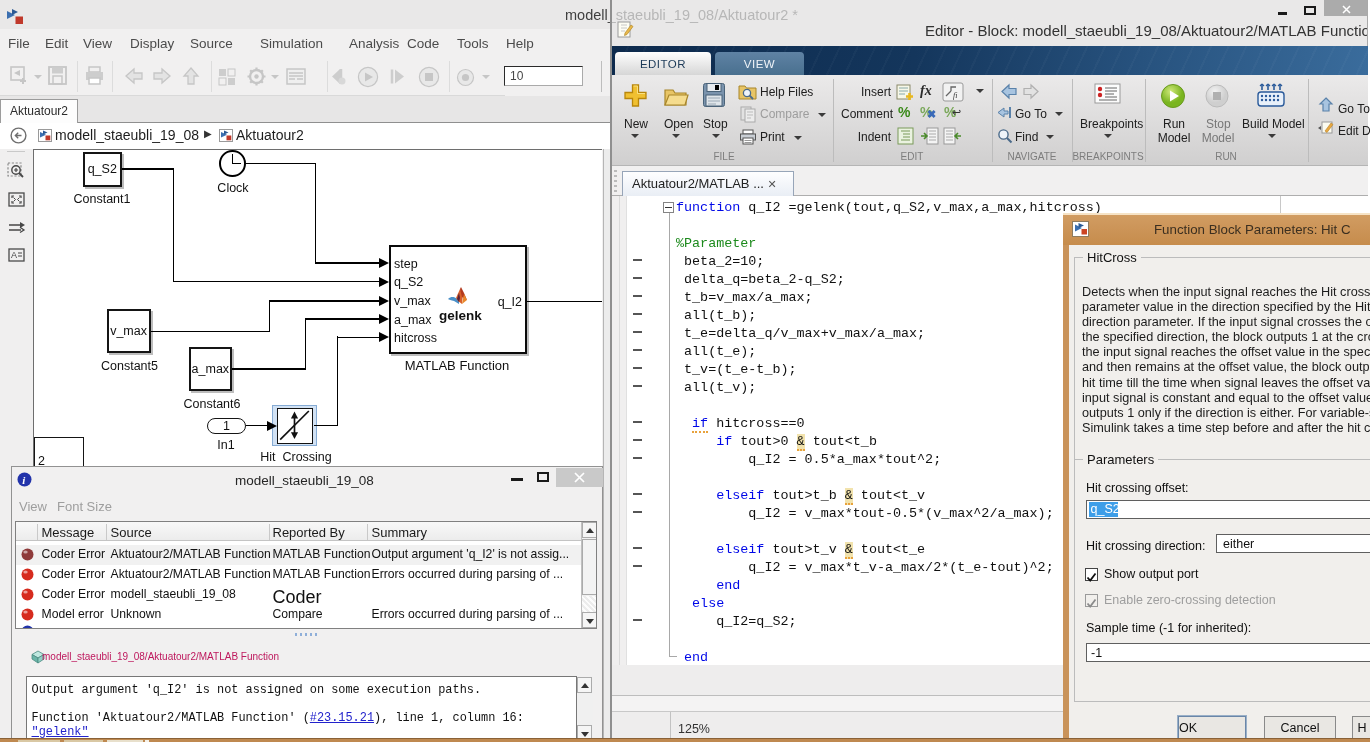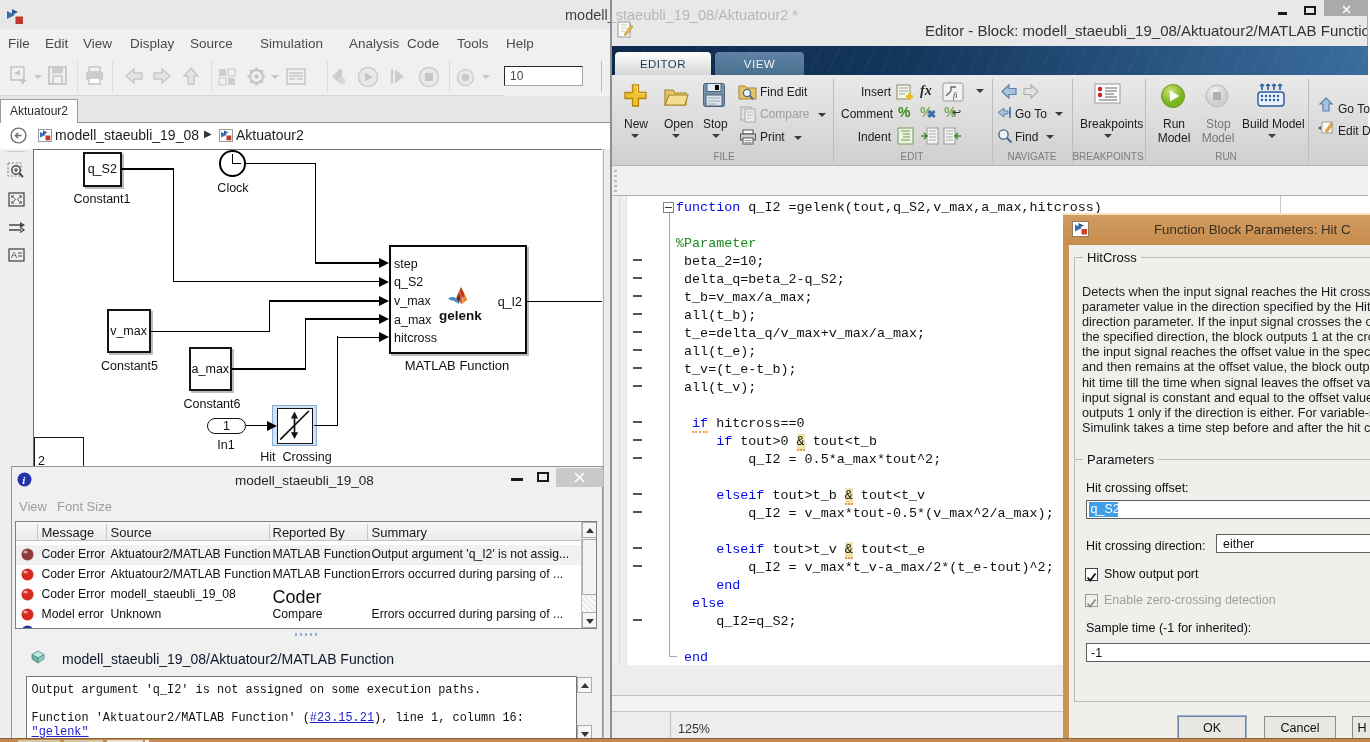--- a/index.html
+++ b/index.html
@@ -288,21 +288,21 @@
  <rect x="4" y="13" width="16" height="11" fill="#dfe5ea" stroke="#4a6379"></rect>
  <path d="M6 16 h12 M6 19 h12 M6 22 h8" stroke="#9aa8b5"></path>
 </svg>
 <div class="rtxt" style="left:91px;top:42px">Stop</div>
 <div class="dd" style="left:100px;top:59px"></div>
 <svg class="a" style="left:126px;top:9px" width="19" height="17" viewBox="0 0 19 17">
  <path d="M1 15 V2 h6 l1.5 2 H18 V15 Z" fill="#e8c566" stroke="#a8862a"></path>
  <circle cx="9" cy="9" r="3.6" fill="#eef4fa" stroke="#4a6a8a" stroke-width="1.3"></circle>
  <path d="M11.5 11.5 L15 15" stroke="#4a6a8a" stroke-width="1.8"></path>
 </svg>
-<div class="rtxt" style="left:148px;top:10px">Find Edit</div>
+<div class="rtxt" style="left:148px;top:10px">Help Files</div>
 <svg class="a" style="left:128px;top:31px" width="17" height="17" viewBox="0 0 17 17">
  <rect x="1" y="1" width="10" height="13" fill="#e2e2e2" stroke="#aaa"></rect>
  <rect x="5" y="3" width="10" height="13" fill="#ececec" stroke="#aaa"></rect>
  <path d="M7 6 h6 M7 9 h6 M7 12 h4" stroke="#bbb"></path>
 </svg>
 <div class="rtxt" style="left:148px;top:32px;color:#9d9d9d">Compare</div>
 <div class="dd" style="left:218px;top:38px;left:206px"></div>
 <svg class="a" style="left:127px;top:54px" width="18" height="16" viewBox="0 0 18 16">
  <rect x="4" y="1" width="10" height="4" fill="#fff" stroke="#555"></rect>
  <rect x="1.5" y="5" width="15" height="6" fill="#c9ced4" stroke="#555"></rect>
@@ -427,20 +427,21 @@
 <div class="rtxt" style="left:726px;top:27px">Go To</div>
 <svg class="a" style="left:705px;top:45px" width="17" height="15" viewBox="0 0 17 15">
  <path d="M1 8 l3 -2 v4 Z" fill="#555"></path>
  <rect x="5" y="2" width="10" height="11" fill="#fbfbf0" stroke="#999"></rect>
  <path d="M8 11 L14 3 L16 4.5 L10 12.5 Z" fill="#e8a840" stroke="#b5802a" stroke-width="0.6"></path>
 </svg>
 <div class="rtxt" style="left:726px;top:49px">Edit Da</div>
 </div>
 <div class="a" style="left:2px;top:166px;width:756px;height:30px;background:#f1f0f0;border-bottom:1px solid #aeaeae">
  <div class="a" style="left:2px;top:4px;width:4px;height:22px;background:repeating-linear-gradient(#bbb 0 2px,#f1f0f0 2px 5px);width:3px"></div>
+ <div class="a" style="left:10px;top:5px;width:172px;height:25px;background:linear-gradient(#fefeff,#e9eef5);border:1px solid #97a5b8;border-bottom:none;font-size:13px;color:#222;line-height:24px;padding-left:9px">Aktuatour2/MATLAB ... <span style="color:#555;font-size:11px">✕</span></div>
 </div>
     <div class="a" style="left:2px;top:196px;width:756px;height:469px;background:#fff">
       <div class="a" style="left:0;top:0;width:15px;height:469px;background:#f0efef;border-right:1px solid #e0e0e0"></div>
       <div class="a" style="left:7px;top:0;width:1px;height:469px;background:#dadada"></div>
       <div class="a" style="left:21px;top:63px;width:9px;height:2px;background:#555"></div>
       <div class="a" style="left:21px;top:81px;width:9px;height:2px;background:#555"></div>
       <div class="a" style="left:21px;top:99px;width:9px;height:2px;background:#555"></div>
       <div class="a" style="left:21px;top:117px;width:9px;height:2px;background:#555"></div>
       <div class="a" style="left:21px;top:135px;width:9px;height:2px;background:#555"></div>
       <div class="a" style="left:21px;top:153px;width:9px;height:2px;background:#555"></div>
@@ -571,21 +572,21 @@
   <div class="a" style="left:3.2px;top:6px;width:0;height:0;border-left:4px solid transparent;border-right:4px solid transparent;border-top:5px solid #333"></div>
         </div>
 </div>
 </div>
     <div class="a" style="left:283px;top:165.5px;width:23px;height:3px;background:repeating-linear-gradient(90deg,#8fafd9 0 2.5px,#f1f0f0 2.5px 5px)"></div>
 <svg class="a" style="left:19px;top:183px" width="14" height="14" viewBox="0 0 14 14">
  <path d="M7 1 L13 4.5 L7 8 L1 4.5 Z" fill="#bfe8e0" stroke="#4a8a80" stroke-width="0.8"></path>
  <path d="M1 4.5 L7 8 V13 L1 9 Z" fill="#6ab5a8" stroke="#4a8a80" stroke-width="0.8"></path>
  <path d="M13 4.5 L7 8 V13 L13 9 Z" fill="#8fd0c5" stroke="#4a8a80" stroke-width="0.8"></path>
 </svg>
-<span class="a" style="left:50px;top:184px;font-size:14px;color:#0f172a">modell_staeubli_19_08/Aktuatour2/MATLAB Function</span>
+<span class="a" style="left:30px;top:184px;font-size:10px;color:#be185d">modell_staeubli_19_08/Aktuatour2/MATLAB Function</span>
 
 <div class="a" style="left:13.5px;top:208.5px;width:551px;height:68px;background:#fff;border:1px solid #777">
  <pre class="mono a" style="left:5px;top:6.5px;font-size:11.9px;line-height:14px;color:#111">Output argument 'q_I2' is not assigned on some execution paths.
 
 Function 'Aktuatour2/MATLAB Function' (<span style="color:#2222cc;text-decoration:underline">#23.15.21</span>), line 1, column 16:
 <span style="color:#2222cc;text-decoration:underline">"gelenk"</span></pre>
 </div>
 <div class="a" style="left:564.5px;top:209.5px;width:16px;height:67px;background:#f0f0f0">
  <div class="a" style="left:0px;top:0px;width:15px;height:16px;background:#f5f5f5;border:1px solid #ababab">
   <div class="a" style="left:3.2px;top:5px;width:0;height:0;border-left:4px solid transparent;border-right:4px solid transparent;border-bottom:5px solid #333"></div>
@@ -646,21 +647,21 @@
           <path d="M1.5 5.5 L4.2 8.5 L9.5 1.5" stroke="#8a8a8a" stroke-width="1.8" fill="none"></path>
         </svg>
    </div>
    <div class="a" style="left:29px;top:133px;font-size:12.5px;color:#9e9e9e">Enable zero-crossing detection</div>
    <div class="a" style="left:11px;top:161.5px;font-size:12.5px;color:#111">Sample time (-1 for inherited):</div>
    <div class="a" style="left:11px;top:183px;width:285px;height:19.5px;background:#fff;border:1px solid #5f5f5f">
      <span class="a" style="left:4px;top:2px;font-size:12.5px;color:#111">-1</span>
    </div>
  </div>
 
- <div class="a" style="left:115px;top:503px;width:68px;height:24px;background:#e9e7e3;border:1px solid #6a86a8;box-shadow:0 0 0 1px #9ab0c8;font-size:12.5px;color:#111;text-align:center;line-height:22px">OK</div>
+ <div class="a" style="left:115px;top:503px;width:68px;height:24px;background:#e9e7e3;border:1px solid #6a86a8;box-shadow:0 0 0 1px #9ab0c8;font-size:12.5px;color:#111;text-align:left;line-height:22px">OK</div>
  <div class="a" style="left:201px;top:503px;width:72px;height:24px;background:#e9e7e3;border:1px solid #8a8a8a;font-size:12.5px;color:#111;text-align:center;line-height:22px">Cancel</div>
  <div class="a" style="left:289px;top:503px;width:20px;height:24px;background:#e9e7e3;border:1px solid #8a8a8a;font-size:12.5px;color:#111;text-align:center;line-height:22px">H</div>
 </div>
 <div class="a" style="left:0;top:737.5px;width:1370px;height:4.5px;background:#bf8950;border-top:1px solid #8a6238">
     <div class="a" style="left:18px;top:1px;width:42px;height:3.5px;background:#d9c8a4"></div>
     <div class="a" style="left:64px;top:1px;width:39px;height:3.5px;background:#d9c8a4"></div>
     <div class="a" style="left:107px;top:1px;width:36px;height:3.5px;background:#e8e0cc"></div>
     <div class="a" style="left:145px;top:1px;width:4px;height:3.5px;background:#f5f2ea"></div>
   </div>
 </body></html>

